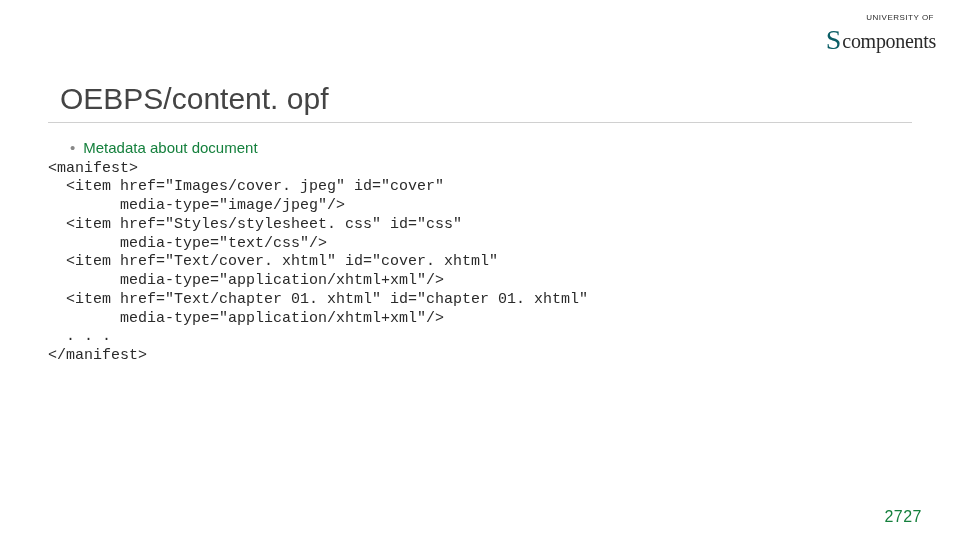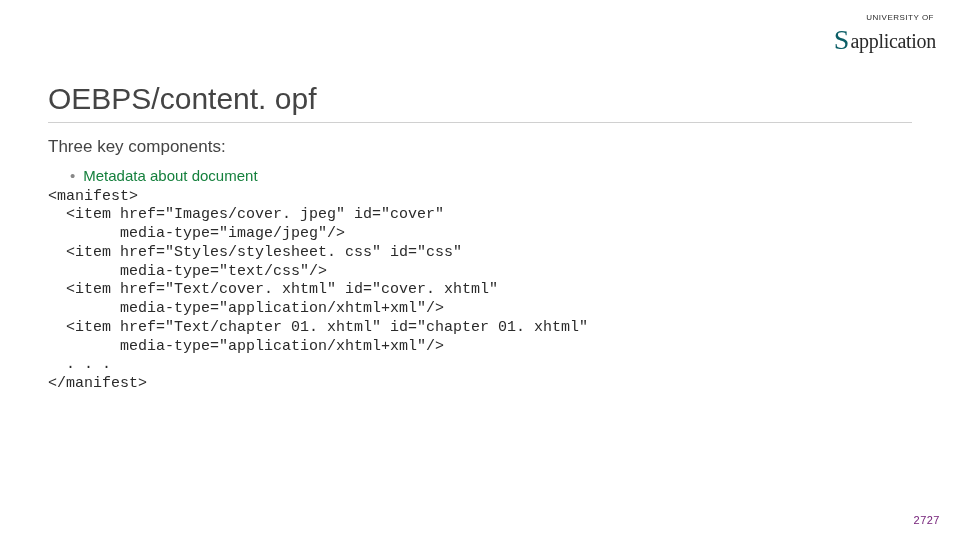--- a/index.html
+++ b/index.html
@@ -49,21 +49,21 @@
   .content {
     position: absolute;
     top: 82px;
     left: 48px;
     right: 48px;
   }
   .title {
     font-size: 30px;
     font-weight: 400;
     color: #444;
-    margin: 0 0 6px 0;
+    margin: 0 0 6px 12px;
     font-family: "Segoe UI Light", "Segoe UI", Arial, sans-serif;
   }
   .hr {
     border: none;
     border-top: 1px solid #d0d0d0;
     margin: 0 0 14px 0;
   }
   .subhead {
     font-size: 17px;
     color: #444;
@@ -85,41 +85,40 @@
   .code {
     font-family: "Courier New", Courier, monospace;
     font-size: 15px;
     color: #2a2a2a;
     white-space: pre;
     line-height: 1.25;
   }
   .pagenum {
     position: absolute;
     bottom: 14px;
-    right: 20px;
-    font-size: 11px;
-    color: #701a75;
+    right: 38px;
+    font-size: 16px;
+    color: #15803d;
     letter-spacing: 0.5px;
   }
 </style>
 </head>
 <body>
 
 <div class="logo">
   <div class="logo-top">UNIVERSITY OF</div>
   <div class="logo-main">
     <span class="logo-s">S</span>
-      <span class="logo-rest">application</span>
+      <span class="logo-rest">components</span>
   </div>
 </div>
 
 <div class="content">
   <h1 class="title">OEBPS/content. opf</h1>
   <hr class="hr">
-  <p class="subhead">Three key components:</p>
   <ul class="bullets">
     <li>Metadata about document</li>
   </ul>
   <div class="code">&lt;manifest&gt;
   &lt;item href="Images/cover. jpeg" id="cover"
         media-type="image/jpeg"/&gt;
   &lt;item href="Styles/stylesheet. css" id="css"
         media-type="text/css"/&gt;
   &lt;item href="Text/cover. xhtml" id="cover. xhtml"
         media-type="application/xhtml+xml"/&gt;

